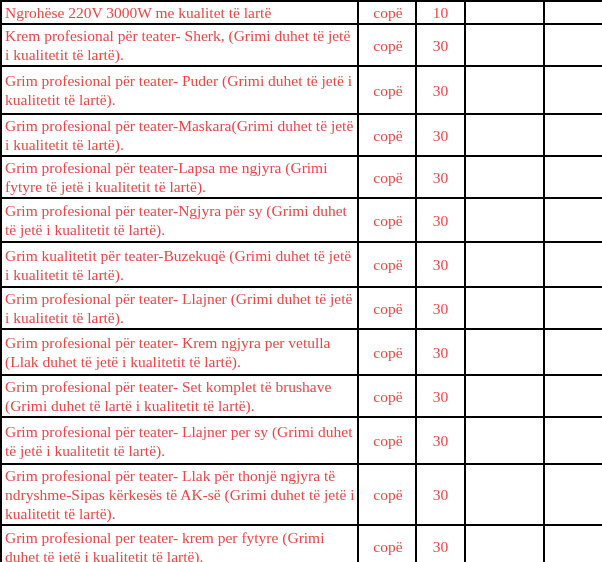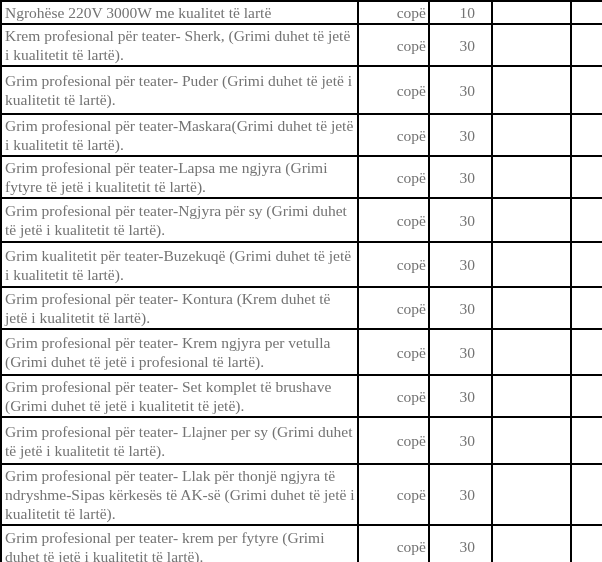--- a/index.html
+++ b/index.html
@@ -9,46 +9,46 @@
   }
   .page {
     position: relative;
     width: 602px;
     height: 562px;
     overflow: hidden;
     background: #ffffff;
     font-family: "Liberation Serif", "DejaVu Serif", serif;
     font-size: 15.5px;
     line-height: 19px;
-    color: #737373;
+    color: #ef4444;
   }
   table.grid {
     border-collapse: collapse;
     table-layout: fixed;
     width: 601px;
   }
   table.grid td {
     border: 2px solid #000000;
     overflow: hidden;
     vertical-align: middle;
   }
   td.c-item {
     width: 350px;
     padding: 1px 2px 1px 3px;
     text-align: left;
   }
   td.c-unit {
     width: 50px;
-    padding: 1px 2px 1px 17px;
-    text-align: right;
+    padding: 1px 2px 1px 4px;
+    text-align: center;
   }
   td.c-qty {
     width: 43px;
-    padding: 1px 16px 1px 2px;
-    text-align: right;
+    padding: 1px 2px 1px 2px;
+    text-align: center;
   }
   td.c-e1 { width: 75px; }
   td.c-e2 { width: 63px; }
 
   
   tr.r0  { height: 23px; }
   tr.r1  { height: 39px; }
   tr.r2  { height: 48px; }
   tr.r3  { height: 42px; }
   tr.r4  { height: 42px; }
@@ -110,35 +110,35 @@
         <td class="c-e2"></td>
       </tr>
       <tr class="r6">
         <td class="c-item">Grim kualitetit për teater-Buzekuqë (Grimi duhet të jetë i kualitetit të lartë).</td>
         <td class="c-unit">copë</td>
         <td class="c-qty">30</td>
         <td class="c-e1"></td>
         <td class="c-e2"></td>
       </tr>
       <tr class="r7">
-        <td class="c-item">Grim profesional për teater- Kontura (Krem duhet të jetë i kualitetit të lartë).</td>
+        <td class="c-item">Grim profesional për teater- Llajner (Grimi duhet të jetë i kualitetit të lartë).</td>
         <td class="c-unit">copë</td>
         <td class="c-qty">30</td>
         <td class="c-e1"></td>
         <td class="c-e2"></td>
       </tr>
       <tr class="r8">
-        <td class="c-item">Grim profesional për teater- Krem ngjyra per vetulla (Grimi duhet të jetë i profesional të lartë).</td>
+        <td class="c-item">Grim profesional për teater- Krem ngjyra per vetulla (Llak duhet të jetë i kualitetit të lartë).</td>
         <td class="c-unit">copë</td>
         <td class="c-qty">30</td>
         <td class="c-e1"></td>
         <td class="c-e2"></td>
       </tr>
       <tr class="r9">
-        <td class="c-item">Grim profesional për teater- Set komplet të brushave (Grimi duhet të jetë i kualitetit të jetë).</td>
+        <td class="c-item">Grim profesional për teater- Set komplet të brushave (Grimi duhet të lartë i kualitetit të lartë).</td>
         <td class="c-unit">copë</td>
         <td class="c-qty">30</td>
         <td class="c-e1"></td>
         <td class="c-e2"></td>
       </tr>
       <tr class="r10">
         <td class="c-item">Grim profesional për teater- Llajner per sy (Grimi duhet të jetë i kualitetit të lartë).</td>
         <td class="c-unit">copë</td>
         <td class="c-qty">30</td>
         <td class="c-e1"></td>

